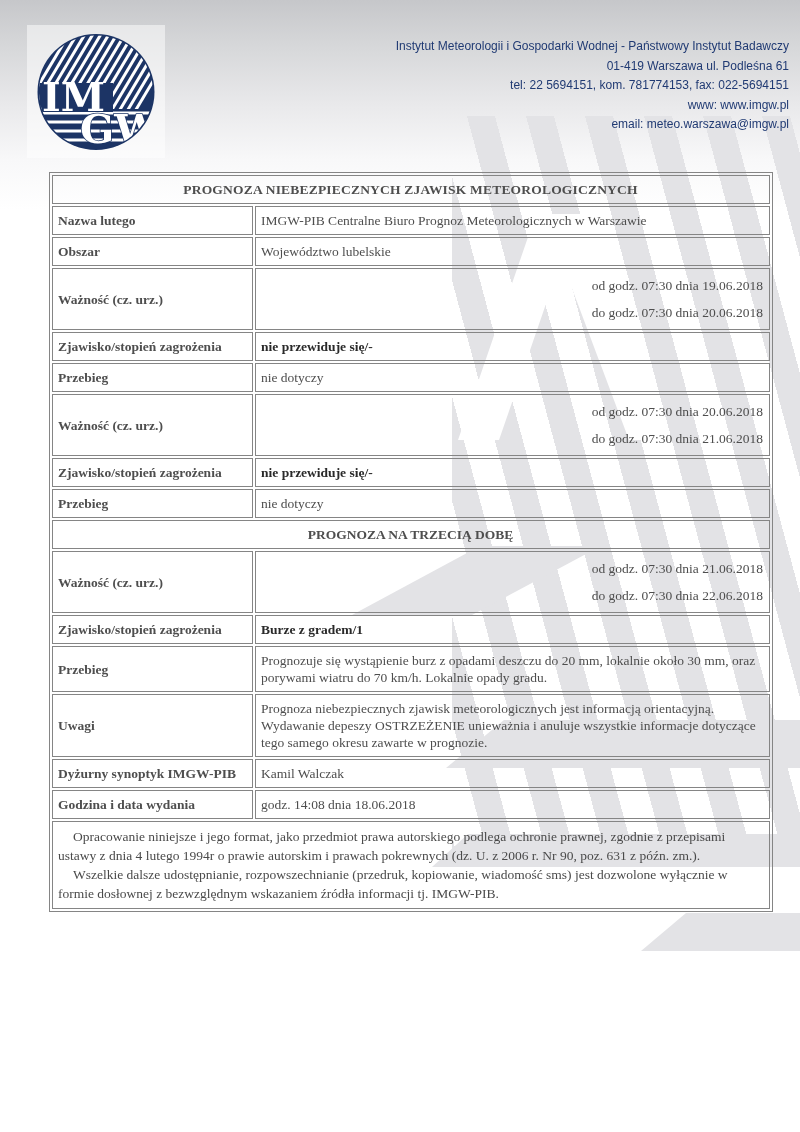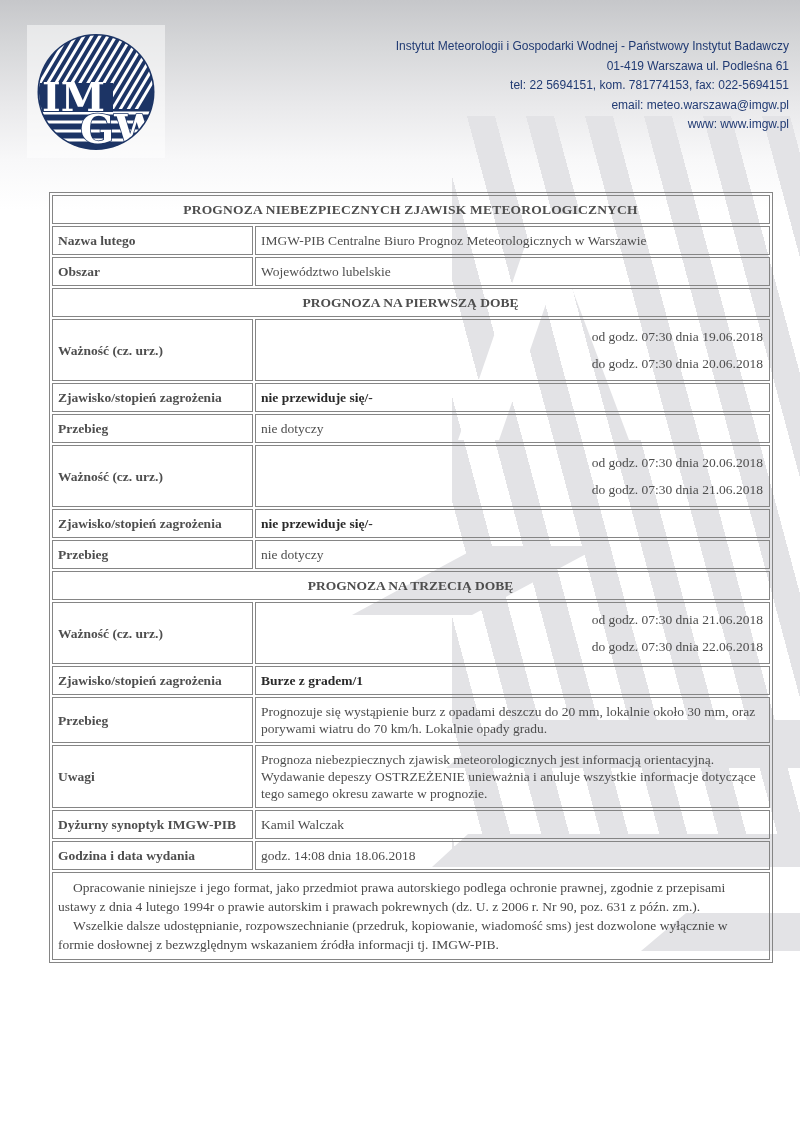--- a/index.html
+++ b/index.html
@@ -25,21 +25,21 @@
   .wm-white.w2{clip-path:polygon(544px 214px,585px 214px,670px 440px,629px 440px);}
   
   .letterhead{
     position:absolute;top:37px;right:11px;z-index:2;text-align:right;
     font-family:"Liberation Sans",sans-serif;font-size:12px;line-height:19.5px;color:#203a73;
   }
   .letterhead .bold{font-weight:bold;}
   .logo-box{position:absolute;left:27px;top:25px;width:138px;height:133px;background:rgba(255,255,255,.5);z-index:1;}
   .logo{position:absolute;left:36px;top:33px;z-index:2;}
   
-  .doc{position:absolute;left:37px;top:192px;width:724px;z-index:2;padding-left:12px;}
+  .doc{position:absolute;left:37px;top:172px;width:724px;z-index:2;padding-left:12px;}
   table.main{
     width:100%;border-collapse:separate;border-spacing:2px;
     border:1px solid #858585;background:transparent;
   }
   table.main td{
     border:1px solid #858585;padding:5px 6px 5px 5px;
     font-size:13.5px;color:#4e4e4e;line-height:17px;vertical-align:middle;background:transparent;
   }
   td.c-title{
     text-align:center;font-weight:bold;font-size:16.5px;color:#f00000;
@@ -107,42 +107,39 @@
       <rect x="-5" y="50" width="82" height="29" fill="#1c3465"></rect>
       <text x="6" y="78" font-family="DejaVu Serif, serif" font-weight="bold" font-size="40" fill="#ffffff">IM</text>
       <text x="44" y="110" font-family="DejaVu Serif, serif" font-weight="bold" font-size="40" fill="#ffffff" stroke="#1c3465" stroke-width="1.5" paint-order="stroke">GW</text>
     </g>
   </svg>
 
   <div class="letterhead">
     <div>Instytut Meteorologii i Gospodarki Wodnej - Państwowy Instytut Badawczy</div>
     <div>01-419 Warszawa ul. Podleśna 61</div>
     <div>tel: 22 5694151, kom. 781774153, fax: 022-5694151</div>
+    <div>www: www.imgw.pl</div>
     <div>email: meteo.warszawa@imgw.pl</div>
-    <div>www: www.imgw.pl</div>
   </div>
 
   <div class="doc">
     <table class="main">
       <tbody>
         <tr>
           <td colspan="2" class="c-title">PROGNOZA NIEBEZPIECZNYCH ZJAWISK METEOROLOGICZNYCH</td>
         </tr>
         <tr>
           <td class="c-lbl">Nazwa lutego</td>
           <td class="c-val">IMGW-PIB Centralne Biuro Prognoz Meteorologicznych w Warszawie</td>
         </tr>
         <tr>
           <td class="c-lbl">Obszar</td>
           <td class="c-val">Województwo lubelskie</td>
         </tr>
 
-        <tr>
-          <td colspan="2" class="c-sect">PROGNOZA NA PIERWSZĄ DOBĘ</td>
-        </tr>
         <tr>
           <td class="c-lbl">Ważność (cz. urz.)</td>
           <td class="c-val pre">od godz. 07:30 dnia 19.06.2018
 do godz. 07:30 dnia 20.06.2018</td>
         </tr>
         <tr>
           <td class="c-lbl">Zjawisko/stopień zagrożenia</td>
           <td class="c-val bold">nie przewiduje się/-</td>
         </tr>
         <tr>

